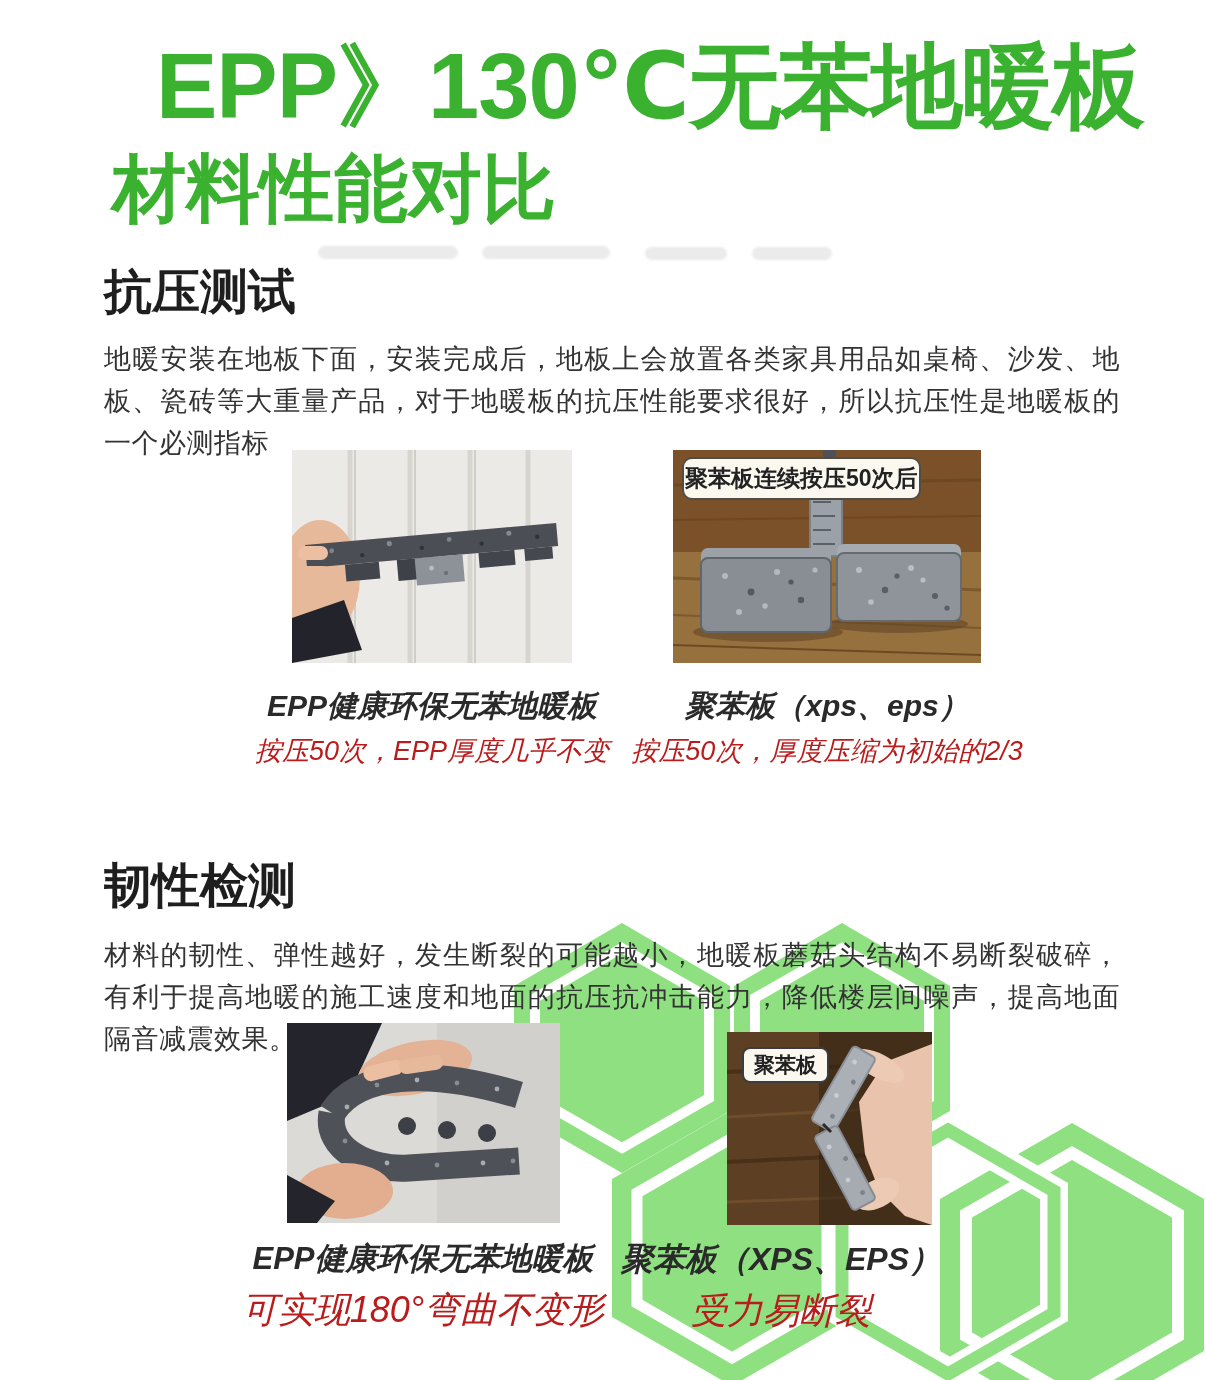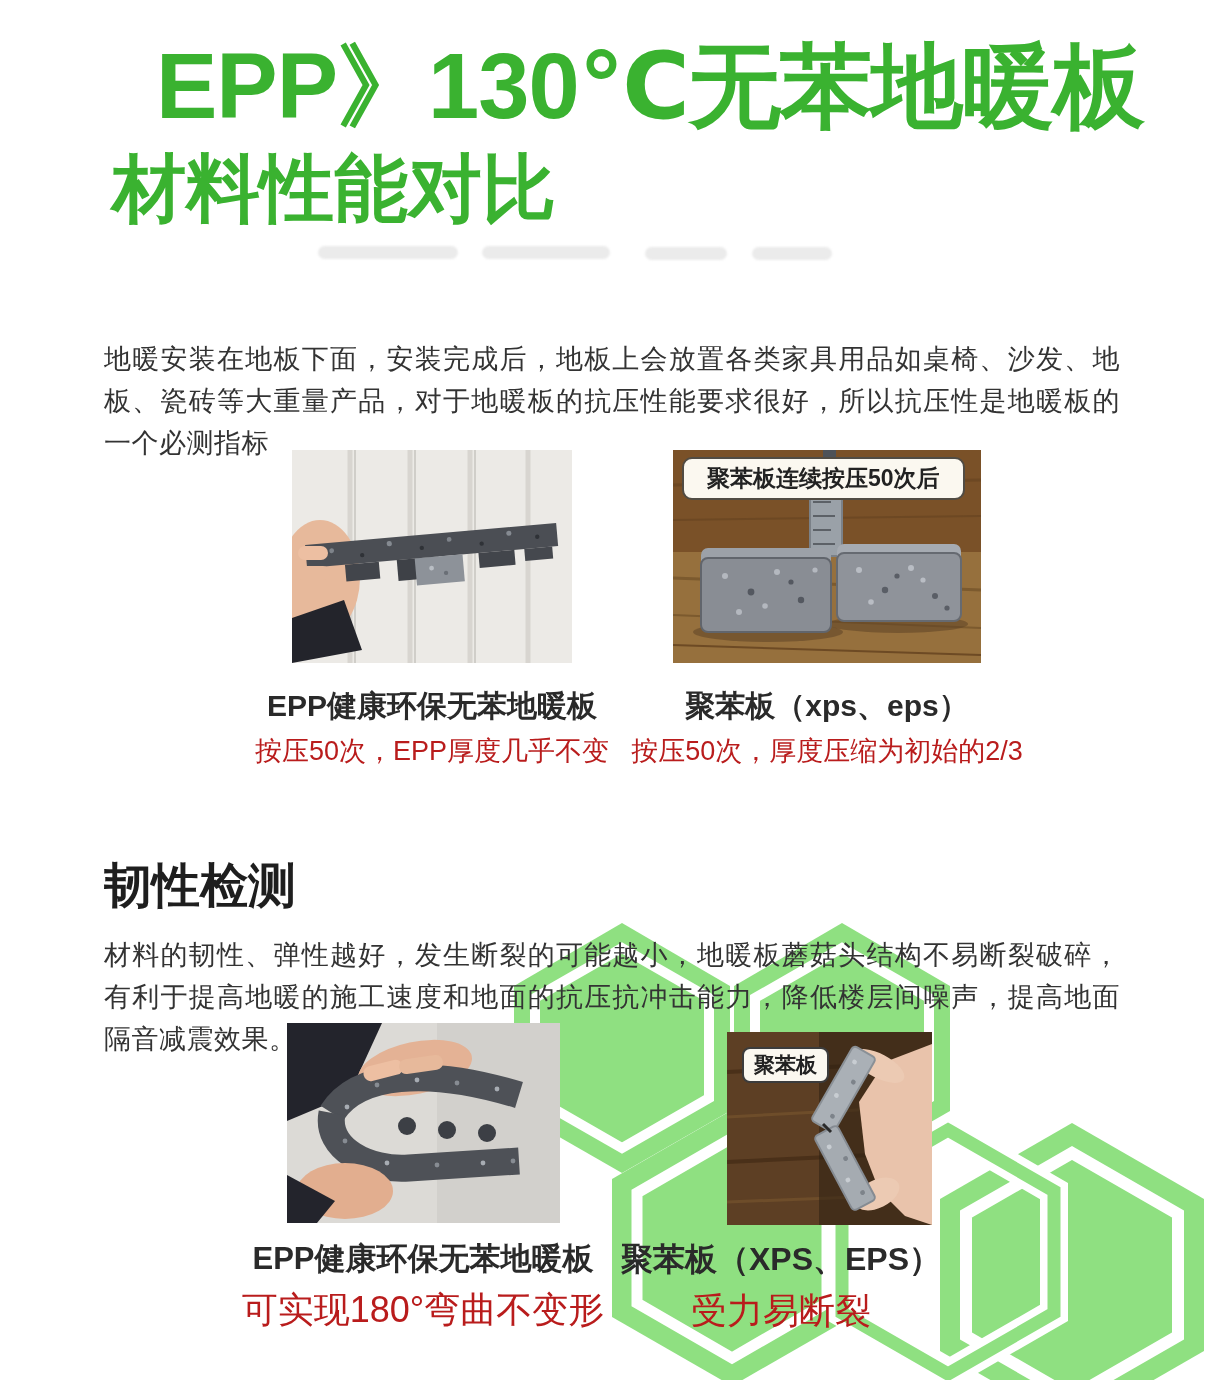--- a/index.html
+++ b/index.html
@@ -4,21 +4,21 @@
 <style>
   html,body{margin:0;padding:0;background:#ffffff;}
   body{width:1206px;height:1380px;overflow:hidden;
        font-family:"Liberation Sans","DejaVu Sans",sans-serif;}
   .page{position:relative;width:1206px;height:1380px;background:#fff;}
 
   
   .hex-layer{position:absolute;left:0;top:0;z-index:0;}
   .txt{position:absolute;z-index:2;}
   .fig{position:absolute;z-index:3;}
-  .cap{position:absolute;z-index:2;text-align:center;}
+  .cap{position:absolute;z-index:2;text-align:center;font-style:italic;}
 
   .main-title{left:156px;top:38px;width:1000px;
     font-size:92px;font-weight:900;line-height:1.05;color:#3ab230;
     letter-spacing:-1px;white-space:nowrap;}
   .sub-title{left:112px;top:148px;width:800px;
     font-size:74px;font-weight:900;line-height:1.1;color:#3ab230;white-space:nowrap;}
 
   .smear{position:absolute;height:13px;background:#ebebeb;border-radius:7px;
          filter:blur(1.2px);z-index:1;}
   .smear.s1{left:318px;top:246px;width:140px;}
@@ -37,21 +37,21 @@
 
   .fig{overflow:hidden;}
   .fig svg{display:block;}
   .fig1{left:292px;top:450px;width:280px;height:213px;}
   .fig2{left:673px;top:450px;width:308px;height:213px;}
   .fig3{left:287px;top:1023px;width:273px;height:200px;}
   .fig4{left:727px;top:1032px;width:205px;height:193px;}
 
   .photo-label{position:absolute;background:#fbf8f0;border:2px solid #514c44;
     border-radius:10px;color:#222;font-weight:bold;white-space:nowrap;z-index:4;}
-  .label-a{left:9px;top:7px;font-size:23px;padding:4px 23px;}
+  .label-a{left:9px;top:7px;font-size:23px;padding:4px 1px;}
   .label-b{left:15px;top:15px;font-size:21px;padding:2px 10px;border-radius:8px;
            border-color:#3c3c3c;}
 
   .cap{width:420px;}
   .cap .cap-title{font-size:30px;font-weight:bold;color:#2a2a2a;line-height:1.2;}
   .cap .cap-desc{font-size:27px;color:#b91c1c;margin-top:11px;line-height:1.2;}
   .cap1{left:222px;top:688px;}
   .cap2{left:617px;top:688px;}
   .cap3{left:213px;top:1240px;}
   .cap4{left:571px;top:1240px;}
@@ -79,20 +79,21 @@
     <polygon points="948,1130 1054,1191 1054,1313 948,1374 842,1313 842,1191" fill="none" stroke="#8fe081" stroke-width="13"></polygon>
   </svg>
 
   <div class="txt main-title">EPP》130℃无苯地暖板</div>
   <div class="txt sub-title">材料性能对比</div>
   <span class="smear s1"></span>
   <span class="smear s2"></span>
   <span class="smear s3"></span>
   <span class="smear s4"></span>
 
+  <div class="txt sec-heading h-sec1">抗压测试</div>
   <div class="txt para p-sec1">地暖安装在地板下面，安装完成后，地板上会放置各类家具用品如桌椅、沙发、地板、瓷砖等大重量产品，对于地暖板的抗压性能要求很好，所以抗压性是地暖板的一个必测指标</div>
 
   <div class="fig fig1">
     <svg width="280" height="213" viewBox="0 0 280 213">
       <rect x="0" y="0" width="280" height="213" fill="#eceae6"></rect>
       <line x1="58" y1="0" x2="58" y2="213" stroke="#d8d5d0" stroke-width="5"></line>
       <line x1="63" y1="0" x2="63" y2="213" stroke="#c7c4bf" stroke-width="1.5"></line>
       <line x1="118" y1="0" x2="118" y2="213" stroke="#d8d5d0" stroke-width="5"></line>
       <line x1="123" y1="0" x2="123" y2="213" stroke="#c7c4bf" stroke-width="1.5"></line>
       <line x1="178" y1="0" x2="178" y2="213" stroke="#d8d5d0" stroke-width="5"></line>

